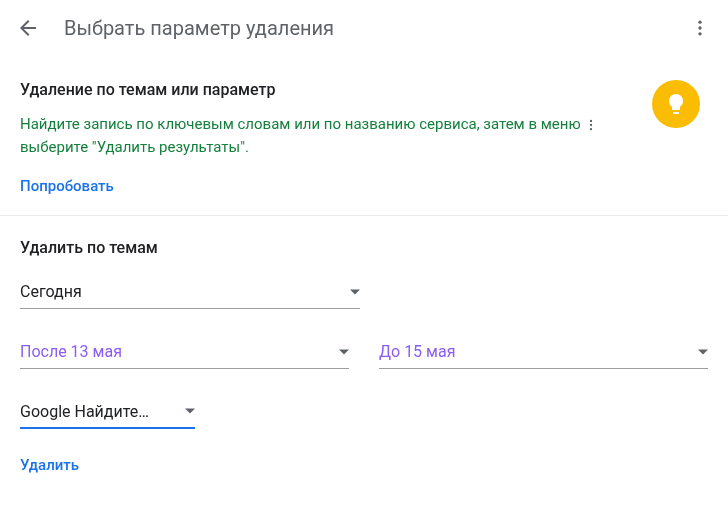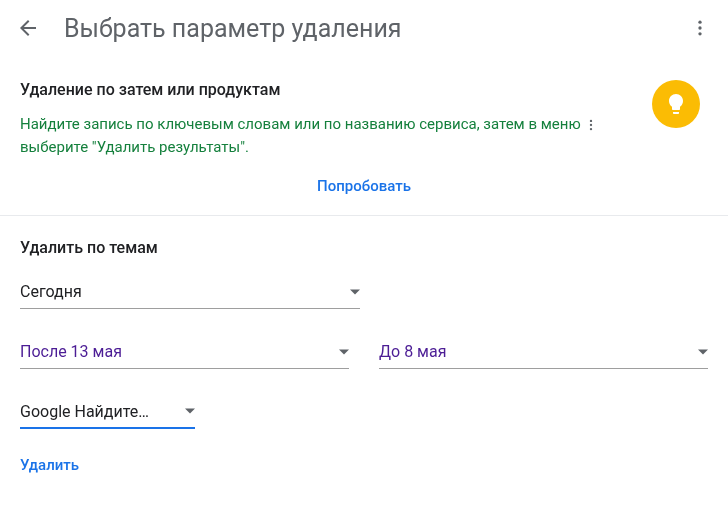--- a/index.html
+++ b/index.html
@@ -1,45 +1,45 @@
 <!DOCTYPE html>
 <html><head>
 <meta charset="utf-8">
 <style>
   * { box-sizing: border-box; margin: 0; padding: 0; }
   html, body { width: 728px; height: 532px; font-family: Roboto, Arial, sans-serif; background: #fff; color: #202124; }
   .header { display: flex; align-items: center; height: 56px; padding: 0 8px; }
   .back-btn { width: 40px; height: 40px; display: flex; align-items: center; justify-content: center; border-radius: 50%; cursor: pointer; }
   .back-btn svg { width: 24px; height: 24px; fill: #5f6368; }
-  .header-title { font-size: 25px; color: #5f6368; margin-left: 16px; flex: 1; font-weight: 400; }
+  .header-title { font-size: 20px; color: #5f6368; margin-left: 16px; flex: 1; font-weight: 400; }
   .menu-btn { width: 40px; height: 40px; display: flex; align-items: center; justify-content: center; border-radius: 50%; cursor: pointer; }
   .menu-btn svg { width: 20px; height: 20px; fill: #5f6368; }
 
   .section1 { padding: 24px 20px 20px 20px; position: relative; }
   .s1-title { font-size: 16px; font-weight: 500; color: #202124; margin-bottom: 14px; }
   .s1-text { font-size: 15px; color: #15803d; line-height: 1.5; padding-right: 100px; }
   .inline-dots { display: inline-flex; vertical-align: middle; }
   .inline-dots svg { width: 14px; height: 14px; fill: #5f6368; }
-  .try-link { margin-top: 18px; text-align: center; }
+  .try-link { margin-top: 18px; }
   .try-link a { color: #1a73e8; font-size: 15px; font-weight: 500; text-decoration: none; }
   .lightbulb { position: absolute; top: 24px; right: 28px; width: 48px; height: 48px; border-radius: 50%; background: #fbbc04; display: flex; align-items: center; justify-content: center; }
   .lightbulb svg { width: 24px; height: 24px; fill: #fff; }
 
   .divider { height: 1px; background: #e8eaed; }
 
   .section2 { padding: 22px 20px 10px 20px; }
   .s2-title { font-size: 16px; font-weight: 500; color: #202124; margin-bottom: 18px; }
 
   .select-row { display: flex; gap: 30px; margin-bottom: 26px; }
   .select { position: relative; height: 34px; display: flex; align-items: center; border-bottom: 1px solid #9e9e9e; cursor: pointer; text-align: center; }
   .select.w-half { flex: 1; }
   .select.w-full { width: 340px; }
   .select.w-narrow { width: 175px; border-bottom: 2px solid #1a73e8; }
   .select-text { font-size: 16px; color: #202124; white-space: nowrap; overflow: hidden; text-overflow: ellipsis; }
-  .select.muted .select-text { color: #4c1d95; }
+  .select.muted .select-text { color: #8b5cf6; }
   .select-arrow { position: absolute; right: 0; top: 50%; transform: translateY(-50%); width: 0; height: 0; border-left: 5px solid transparent; border-right: 5px solid transparent; border-top: 5px solid #5f6368; }
 
   .delete-btn { margin-top: 12px; }
   .delete-btn a { color: #1a73e8; font-size: 15px; font-weight: 500; text-decoration: none; }
 </style>
 </head>
 <body>
 
 <div class="header">
   <div class="back-btn">
@@ -51,21 +51,21 @@
   <div class="menu-btn">
     <svg viewBox="0 0 24 24">
         <circle cx="12" cy="5" r="2"></circle>
         <circle cx="12" cy="12" r="2"></circle>
         <circle cx="12" cy="19" r="2"></circle>
       </svg>
   </div>
 </div>
 
 <div class="section1">
-  <div class="s1-title">Удаление по затем или продуктам</div>
+  <div class="s1-title">Удаление по темам или параметр</div>
   <div class="s1-text">
     <span>Найдите запись по ключевым словам или по названию сервиса, затем в меню </span>
     <span class="inline-dots">
         <svg viewBox="0 0 24 24">
           <circle cx="12" cy="5" r="2"></circle>
           <circle cx="12" cy="12" r="2"></circle>
           <circle cx="12" cy="19" r="2"></circle>
         </svg>
       </span>
     <span> выберите "Удалить результаты".</span>
@@ -91,21 +91,21 @@
       <span class="select-arrow"></span>
     </div>
   </div>
 
   <div class="select-row">
     <div class="select w-half muted">
       <span class="select-text">После 13 мая</span>
       <span class="select-arrow"></span>
     </div>
     <div class="select w-half muted">
-      <span class="select-text">До 8 мая</span>
+      <span class="select-text">До 15 мая</span>
       <span class="select-arrow"></span>
     </div>
   </div>
 
   <div class="select-row">
     <div class="select w-narrow">
       <span class="select-text">Google Найдите…</span>
       <span class="select-arrow"></span>
     </div>
   </div>

